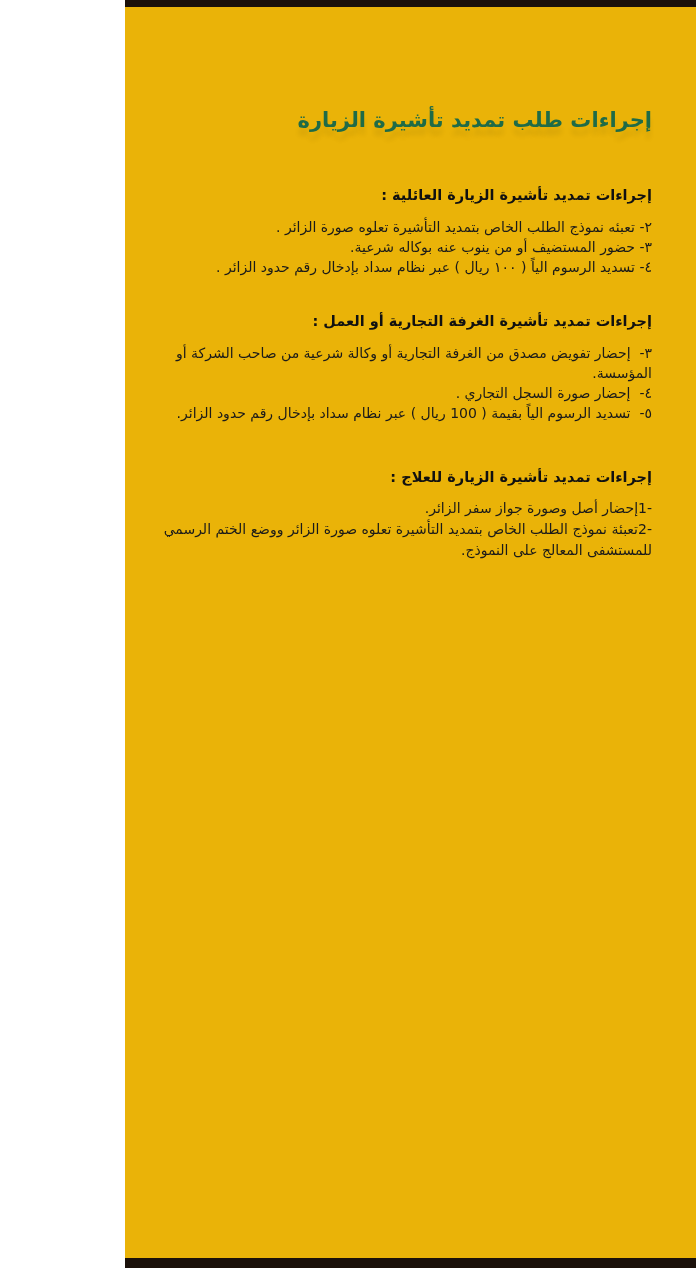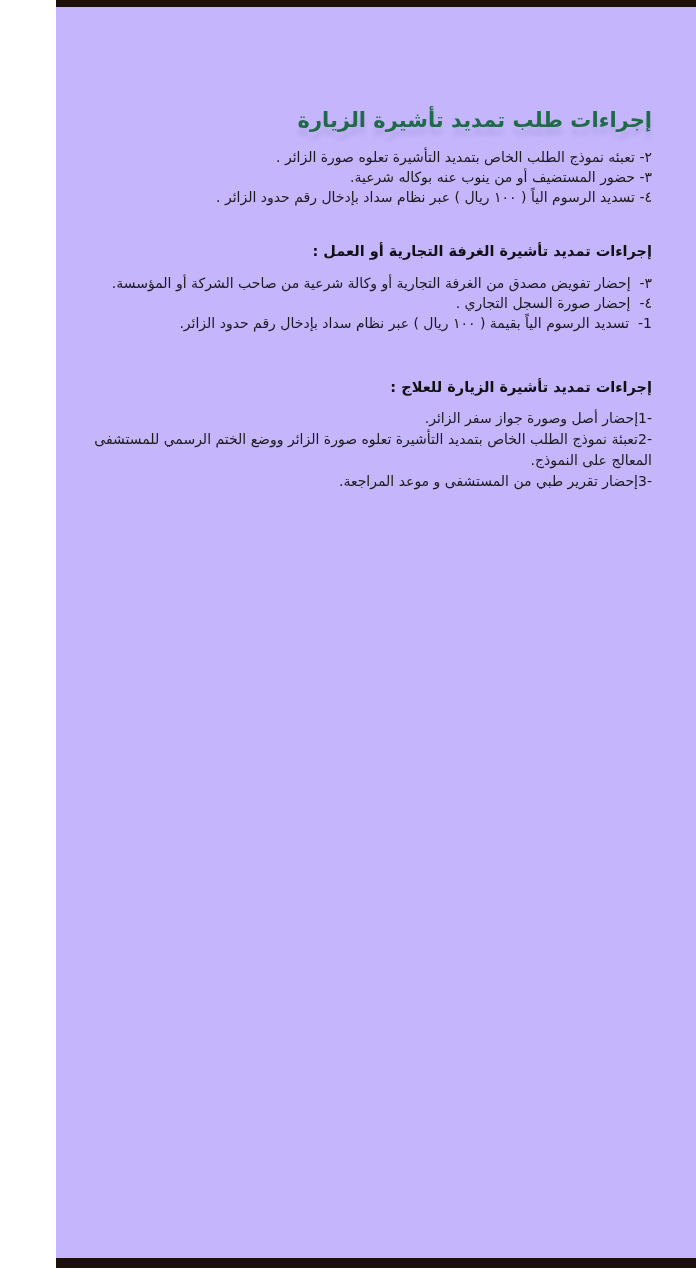--- a/index.html
+++ b/index.html
@@ -2,23 +2,23 @@
 <html lang="ar" dir="rtl"><head>
 <meta charset="utf-8">
 <style>
   html, body {
     margin: 0;
     padding: 0;
     background: #ffffff;
   }
   .frame {
     position: relative;
-    width: 640px;
+    width: 571px;
     height: 1268px;
-    background: #c4b5fd;
+    background: #eab308;
     overflow: hidden;
     font-family: "DejaVu Sans", "Liberation Sans", sans-serif;
     color: #1a1a1a;
   }
   .bar {
     position: absolute;
     left: 0;
     width: 100%;
     background: #1b110a;
   }
@@ -64,40 +64,40 @@
 </head>
 <body>
 
 <div class="frame">
   <div class="bar top"></div>
 
   <main class="content">
     <h1 class="doc-title" style="color: rgb(31, 107, 71);">إجراءات طلب تمديد تأشيرة الزيارة</h1>
 
     <section>
+      <h2 class="section-heading sec1">إجراءات تمديد تأشيرة الزيارة العائلية :</h2>
       <div class="section-list">
         <p>٢- تعبئه نموذج الطلب الخاص بتمديد التأشيرة تعلوه صورة الزائر .</p>
         <p>٣- حضور المستضيف أو من ينوب عنه بوكاله شرعية.</p>
         <p>٤- تسديد الرسوم الياً ( ١٠٠ ريال ) عبر نظام سداد بإدخال رقم حدود الزائر .</p>
       </div>
     </section>
 
     <section>
       <h2 class="section-heading sec2">إجراءات تمديد تأشيرة الغرفة التجارية أو العمل :</h2>
       <div class="section-list">
         <p>٣-  إحضار تفويض مصدق من الغرفة التجارية أو وكالة شرعية من صاحب الشركة أو المؤسسة.</p>
         <p>٤-  إحضار صورة السجل التجاري .</p>
-        <p>1-  تسديد الرسوم الياً بقيمة ( ١٠٠ ريال ) عبر نظام سداد بإدخال رقم حدود الزائر.</p>
+        <p>٥-  تسديد الرسوم الياً بقيمة ( 100 ريال ) عبر نظام سداد بإدخال رقم حدود الزائر.</p>
       </div>
     </section>
 
     <section>
       <h2 class="section-heading sec3">إجراءات تمديد تأشيرة الزيارة للعلاج :</h2>
       <div class="section-list sec3-list">
         <p>-1إحضار أصل وصورة جواز سفر الزائر.</p>
         <p>-2تعبئة نموذج الطلب الخاص بتمديد التأشيرة تعلوه صورة الزائر ووضع الختم الرسمي للمستشفى المعالج على النموذج.</p>
-        <p>-3إحضار تقرير طبي من المستشفى و موعد المراجعة.</p>
       </div>
     </section>
   </main>
 
   <div class="bar bottom"></div>
 </div>
 
 </body></html>

